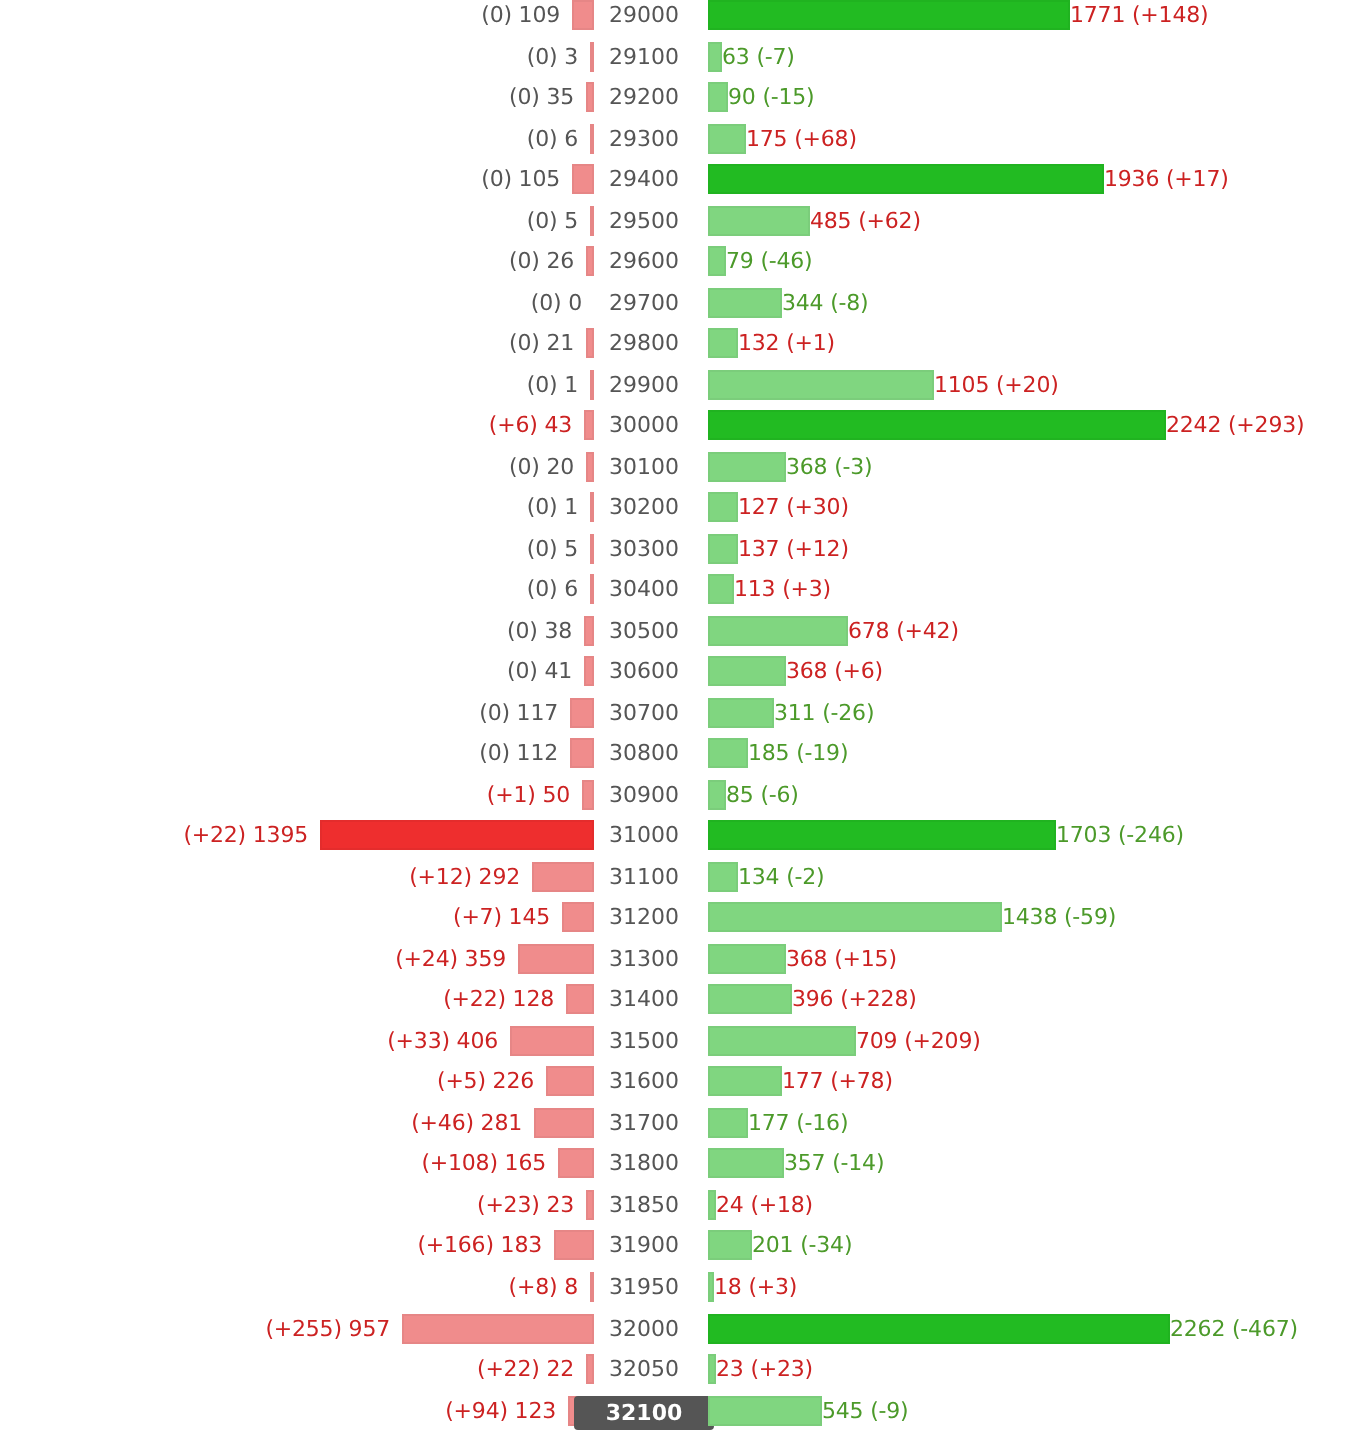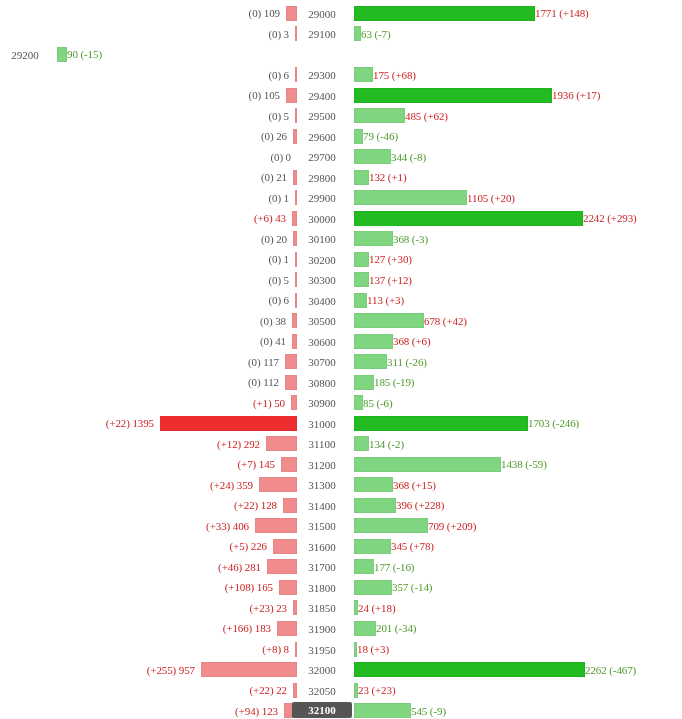--- a/index.html
+++ b/index.html
@@ -9,24 +9,23 @@
     font-family:"DejaVu Sans","Liberation Sans",sans-serif;
     overflow:hidden;
   }
   #depth-ladder{
     position:relative;
     width:682px;
     height:719px;
   }
   .ladder-row{
     display:flex;
-    align-items:flex-end;
+    align-items:flex-start;
     height:20.52px;
     width:544px;
-    font-family:Liberation Serif, serif;
   }
   
   .left-zone{
     width:297px;
     display:flex;
     align-items:center;
     justify-content:flex-end;
     flex:0 0 297px;
   }
   .left-label{
@@ -110,20 +109,24 @@
       </div>
       <div class="price-zone">
         <div class="price-cell" style="color: rgb(85, 85, 85);">29100</div>
       </div>
       <div class="right-zone">
         <div class="right-bar" style="width: 7px; background: rgb(128, 214, 128);"></div>
         <span class="right-label delta-down">63 (-7)</span>
       </div>
     </div>
     <div class="ladder-row">
+      <div class="left-zone">
+        <span class="left-label delta-up" style="color: rgb(85, 85, 85);">(0) 35</span>
+        <div class="left-bar" style="width: 4px; background: rgb(240, 140, 140);"></div>
+      </div>
       <div class="price-zone">
         <div class="price-cell" style="color: rgb(85, 85, 85);">29200</div>
       </div>
       <div class="right-zone">
         <div class="right-bar" style="width: 10px; background: rgb(128, 214, 128);"></div>
         <span class="right-label delta-down">90 (-15)</span>
       </div>
     </div>
     <div class="ladder-row">
       <div class="left-zone">
@@ -427,21 +430,21 @@
     <div class="ladder-row">
       <div class="left-zone">
         <span class="left-label delta-up">(+5) 226</span>
         <div class="left-bar" style="width: 24px; background: rgb(240, 140, 140);"></div>
       </div>
       <div class="price-zone">
         <div class="price-cell" style="color: rgb(85, 85, 85);">31600</div>
       </div>
       <div class="right-zone">
         <div class="right-bar" style="width: 37px; background: rgb(128, 214, 128);"></div>
-        <span class="right-label delta-up">345 (+78)</span>
+        <span class="right-label delta-up">177 (+78)</span>
       </div>
     </div>
     <div class="ladder-row">
       <div class="left-zone">
         <span class="left-label delta-up">(+46) 281</span>
         <div class="left-bar" style="width: 30px; background: rgb(240, 140, 140);"></div>
       </div>
       <div class="price-zone">
         <div class="price-cell" style="color: rgb(85, 85, 85);">31700</div>
       </div>

